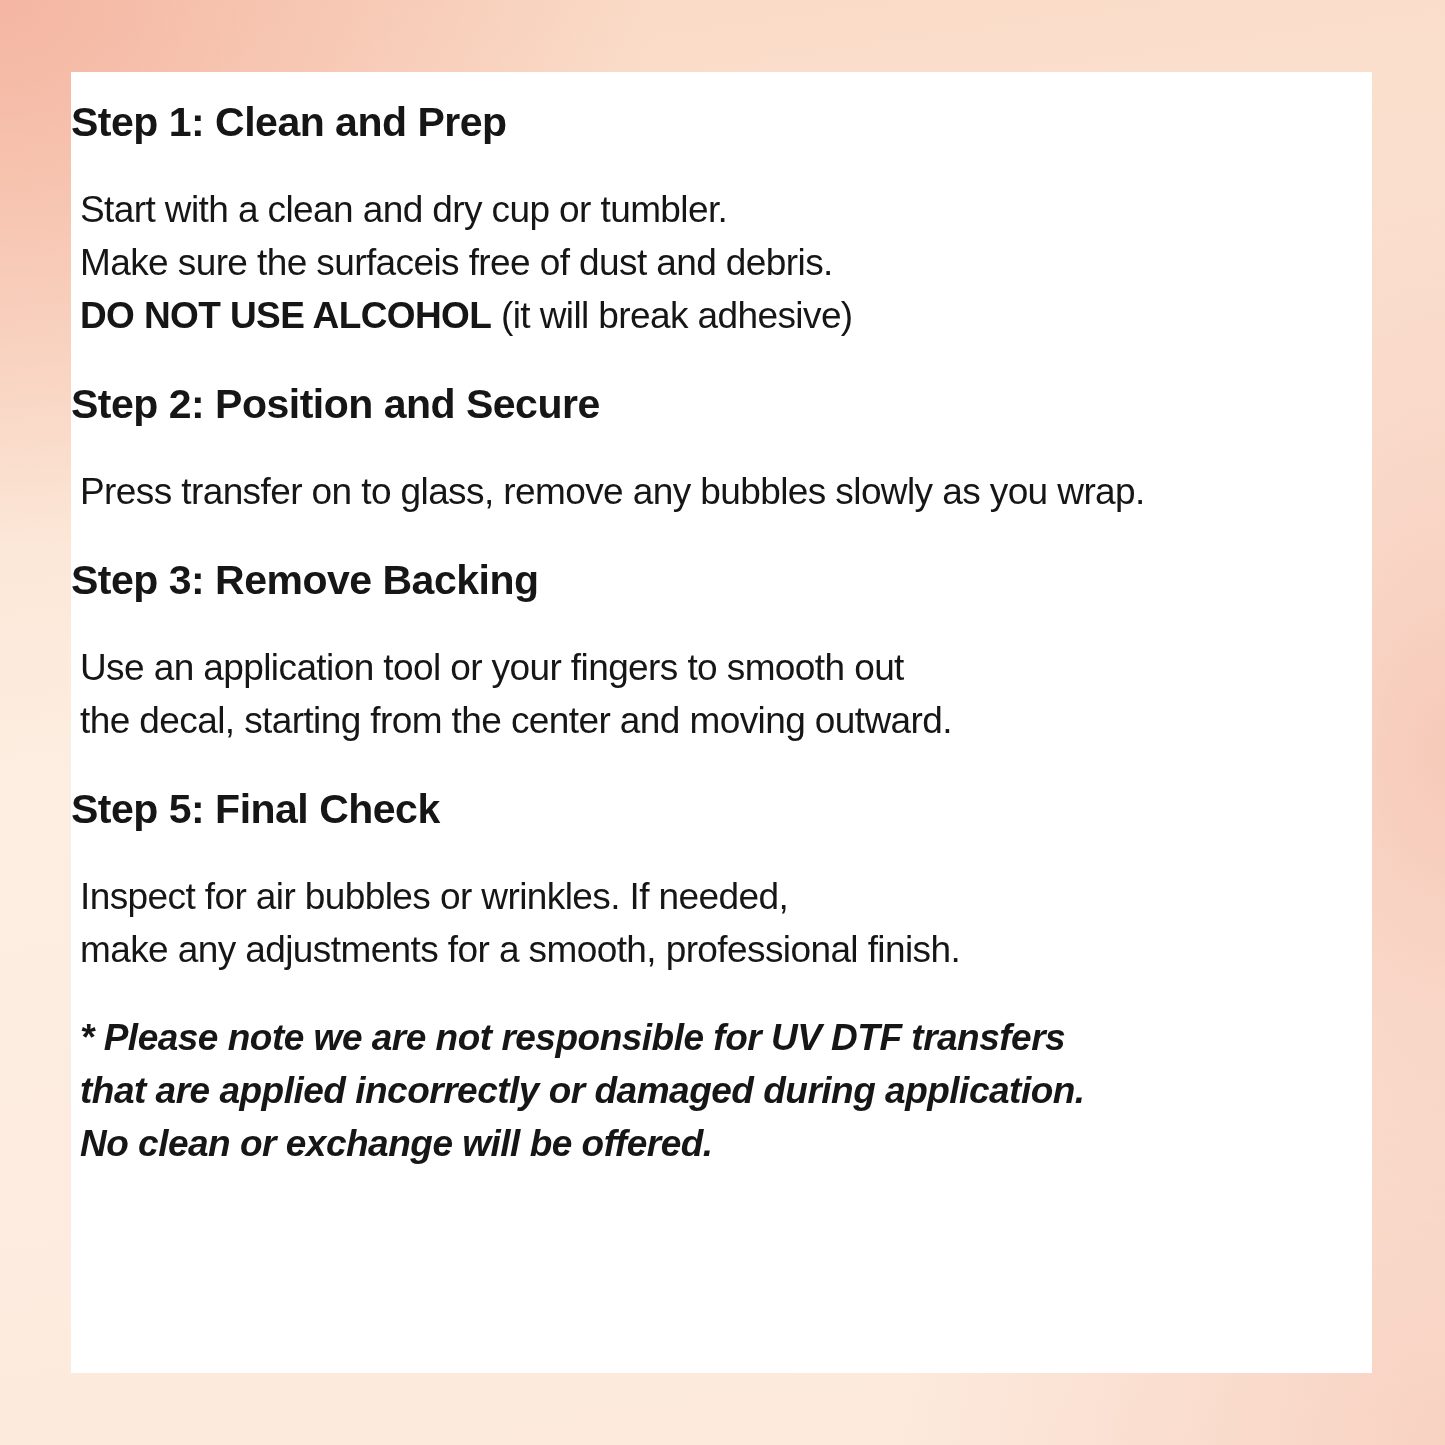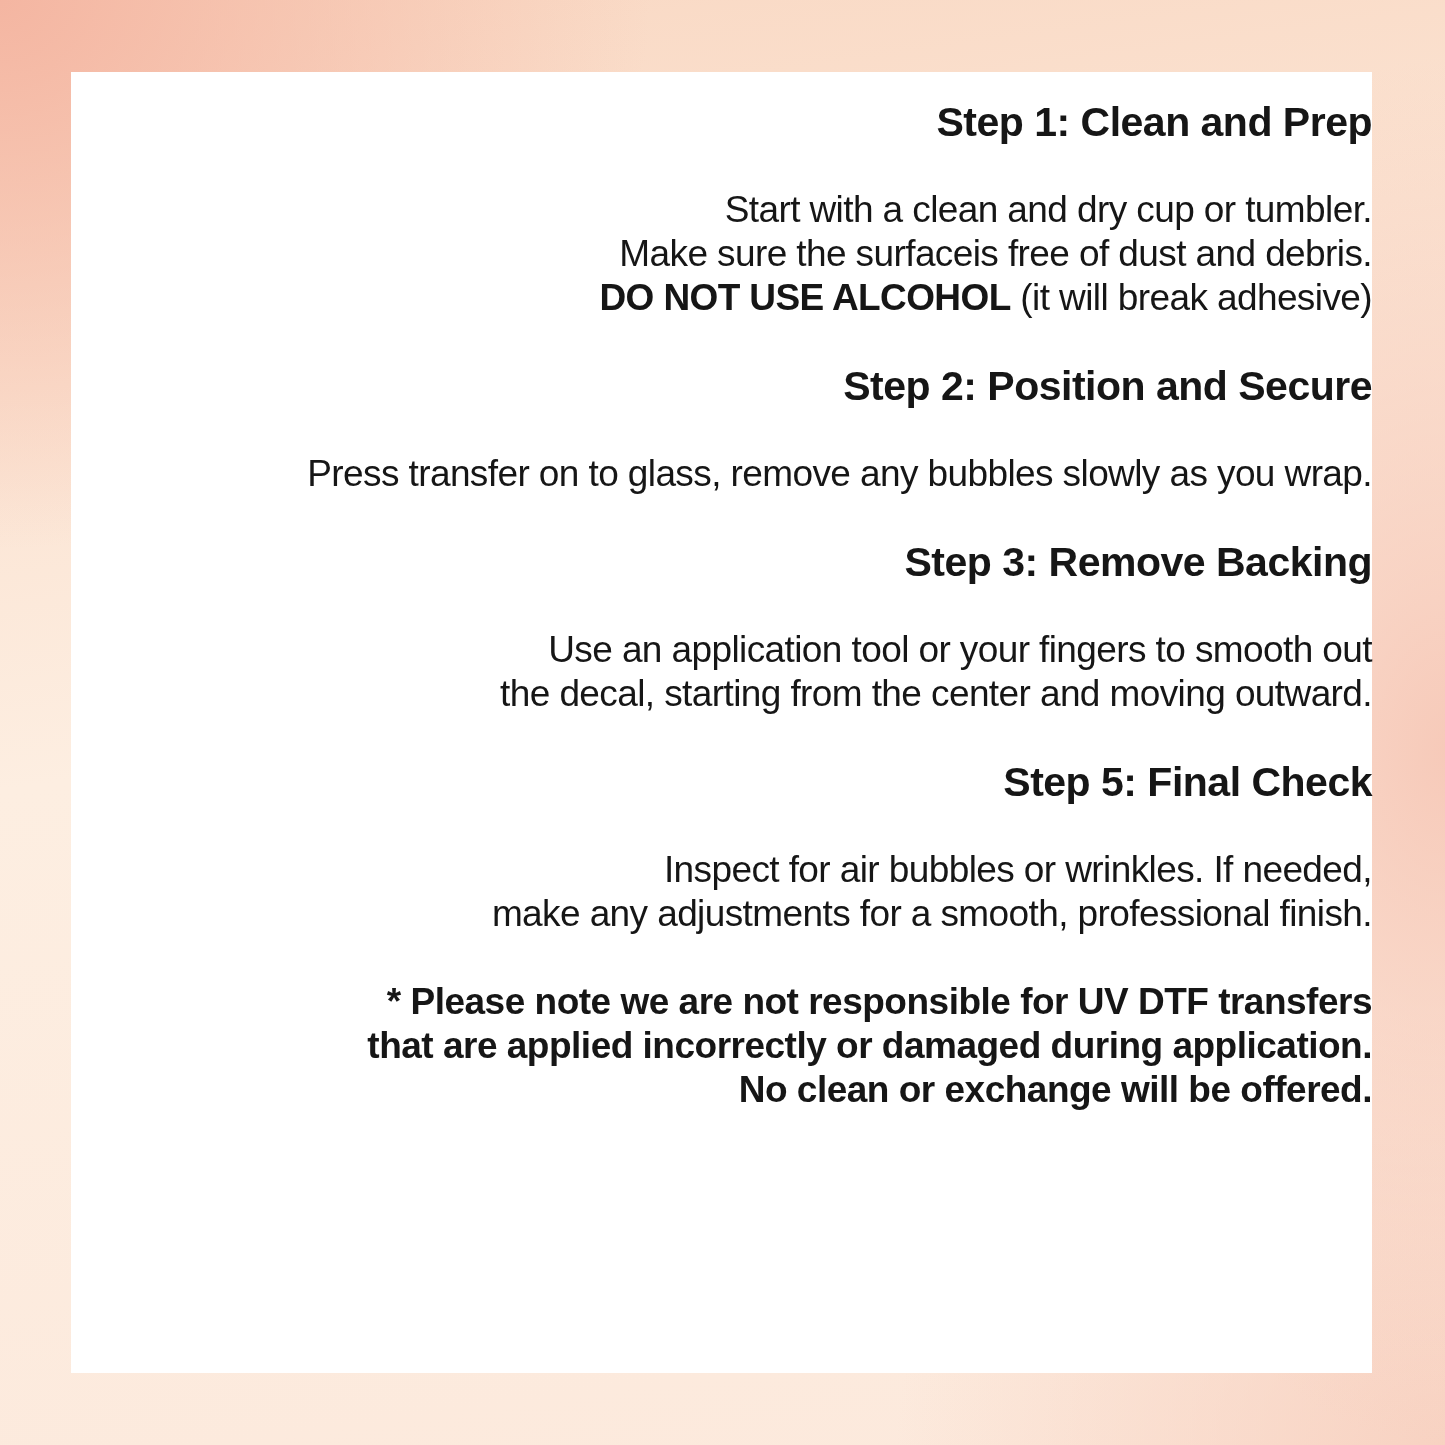--- a/index.html
+++ b/index.html
@@ -19,46 +19,47 @@
     overflow: hidden;
   }
   .panel {
     position: absolute;
     left: 71px;
     top: 72px;
     right: 73px;
     bottom: 72px;
     background: #ffffff;
     color: #161616;
-    text-align: right;
+    text-align: left;
     padding-top: 28px;
     box-sizing: border-box;
   }
   .section {
     margin: 0 0 44px 0;
   }
   .heading {
     font-size: 41px;
     font-weight: bold;
     line-height: 44px;
     margin: 0 0 44px 0;
     letter-spacing: -0.5px;
   }
   .line {
     font-size: 37px;
     line-height: 44px;
-    margin: 0;
+    margin: 9px;
     letter-spacing: -0.6px;
   }
   .line strong {
     font-weight: bold;
   }
   .disclaimer .line {
     font-weight: bold;
     letter-spacing: -0.5px;
+    font-style: italic;
   }
 </style>
 </head>
 <body>
 
 <div class="panel">
 
   <div class="section">
     <p class="heading">Step 1: Clean and Prep</p>
     <p class="line">Start with a clean and dry cup or tumbler.</p>

